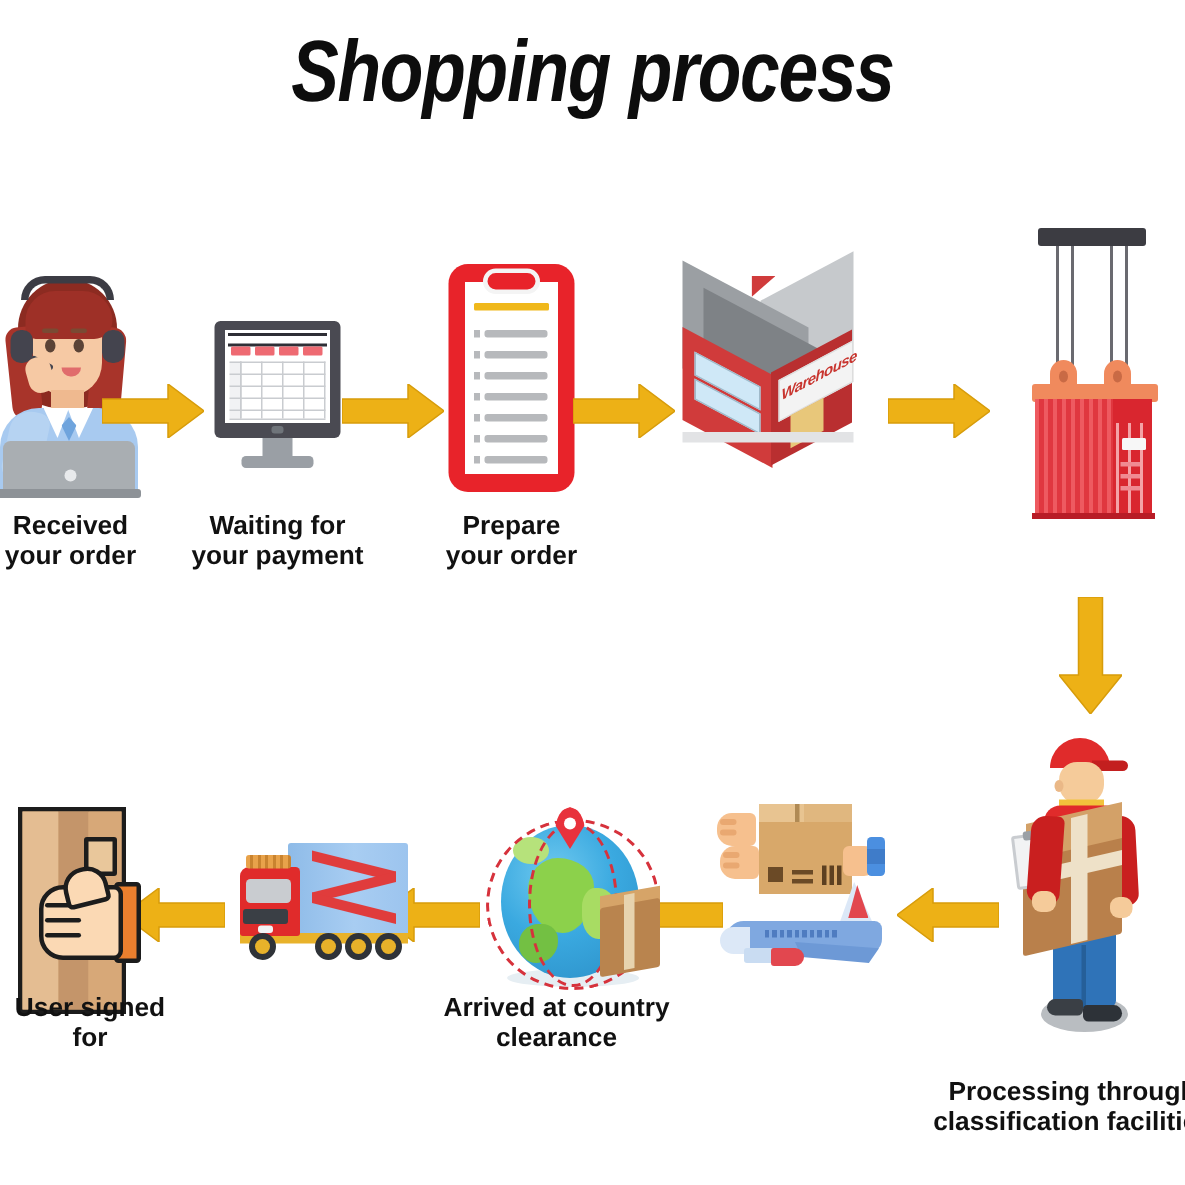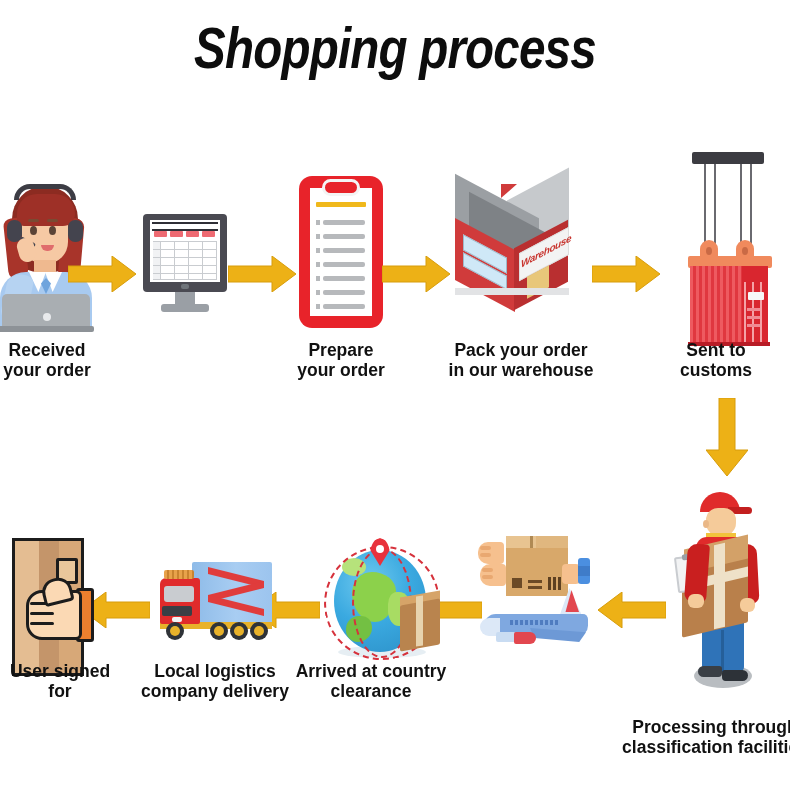--- a/index.html
+++ b/index.html
@@ -378,20 +378,22 @@
           <div class="col" style="left:21px;"></div>
         <div class="col" style="left:35px;"></div>
           <div class="col" style="left:49px;"></div>
         <div class="col" style="left:63px;"></div>
       </div>
       <div class="mon-dot"></div>
       <div class="mon-neck"></div>
       <div class="mon-foot"></div>
     </div>
   </div>
+  <div class="caption" style="left:110px;top:341px;width:150px;">Waiting for
+your payment</div>
 
   <div class="arrow" style="left:228px;top:256px;">
     <svg width="68" height="36" viewBox="0 0 68 36">
       <path d="M0 10 H44 V0 L68 18 L44 36 V26 H0 Z" fill="#EDB116" stroke="#D79C0A" stroke-width="1"></path>
     </svg>
   </div>
 
   <div class="node" style="left:299px;top:176px;">
     <div class="art clip">
       <div class="clip-body"></div>
@@ -432,22 +434,20 @@
       <div class="wh-wallL"></div>
       <div class="wh-wallR"></div>
       <div class="wh-winL"></div>
       <div class="wh-winL2"></div>
       <div class="wh-sign"></div>
       <div class="wh-signtxt">Warehouse</div>
       <div class="wh-door"></div>
       <div class="wh-band"></div>
     </div>
   </div>
-  <div class="caption" style="left:433px;top:341px;width:176px;">Pack your order
-in our warehouse</div>
 
   <div class="arrow" style="left:592px;top:256px;">
     <svg width="68" height="36" viewBox="0 0 68 36">
       <path d="M0 10 H44 V0 L68 18 L44 36 V26 H0 Z" fill="#EDB116" stroke="#D79C0A" stroke-width="1"></path>
     </svg>
   </div>
 
   <div class="node" style="left:668px;top:152px;">
     <div class="art cont">
       <div class="cr-bar"></div>
@@ -463,22 +463,20 @@
       <div class="ct-door" style="left:76px;"></div>
       <div class="ct-door" style="left:84px;"></div>
       <div class="ct-door" style="left:92px;"></div>
       <div class="ct-plate"></div>
       <div class="ct-mark" style="left:79px;top:156px;"></div>
       <div class="ct-mark" style="left:79px;top:164px;"></div>
       <div class="ct-mark" style="left:79px;top:172px;"></div>
       <div class="ct-base"></div>
     </div>
   </div>
-  <div class="caption" style="left:652px;top:341px;width:128px;">Sent to
-customs</div>
 
   <div class="arrow" style="left:706px;top:398px;">
     <svg width="42" height="78" viewBox="0 0 42 78">
       <path d="M13 0 H29 V52 H42 L21 78 L0 52 H13 Z" fill="#EDB116" stroke="#D79C0A" stroke-width="1"></path>
     </svg>
   </div>
 
   <div class="node" style="left:662px;top:490px;">
     <div class="art dman">
       <div class="dm-ground"></div>
@@ -586,22 +584,20 @@
       <div class="tr-pipes"></div>
       <div class="tr-win"></div>
       <div class="tr-grille"></div>
       <div class="tr-light"></div>
       <div class="tr-wheel" style="left:18px;"></div>
       <div class="tr-wheel" style="left:62px;"></div>
       <div class="tr-wheel" style="left:82px;"></div>
       <div class="tr-wheel" style="left:102px;"></div>
     </div>
   </div>
-  <div class="caption" style="left:122px;top:662px;width:186px;">Local logistics
-company delivery</div>
 
   <div class="arrow" style="left:82px;top:592px;">
     <svg width="68" height="36" viewBox="0 0 68 36">
       <path d="M68 10 H24 V0 L0 18 L24 36 V26 H68 Z" fill="#EDB116" stroke="#D79C0A" stroke-width="1"></path>
     </svg>
   </div>
 
   <div class="node" style="left:6px;top:538px;">
     <div class="art door">
       <div class="dr-frame"></div>

